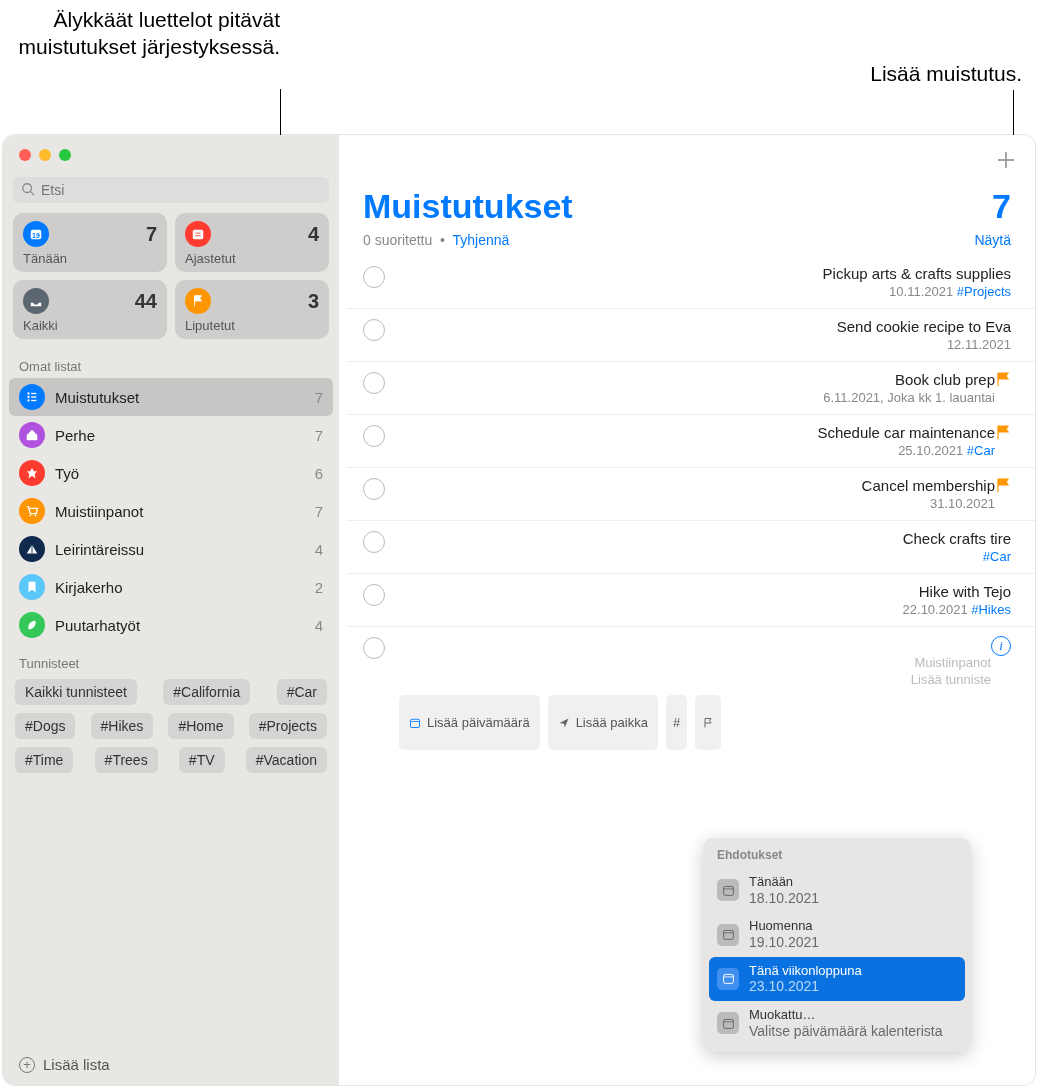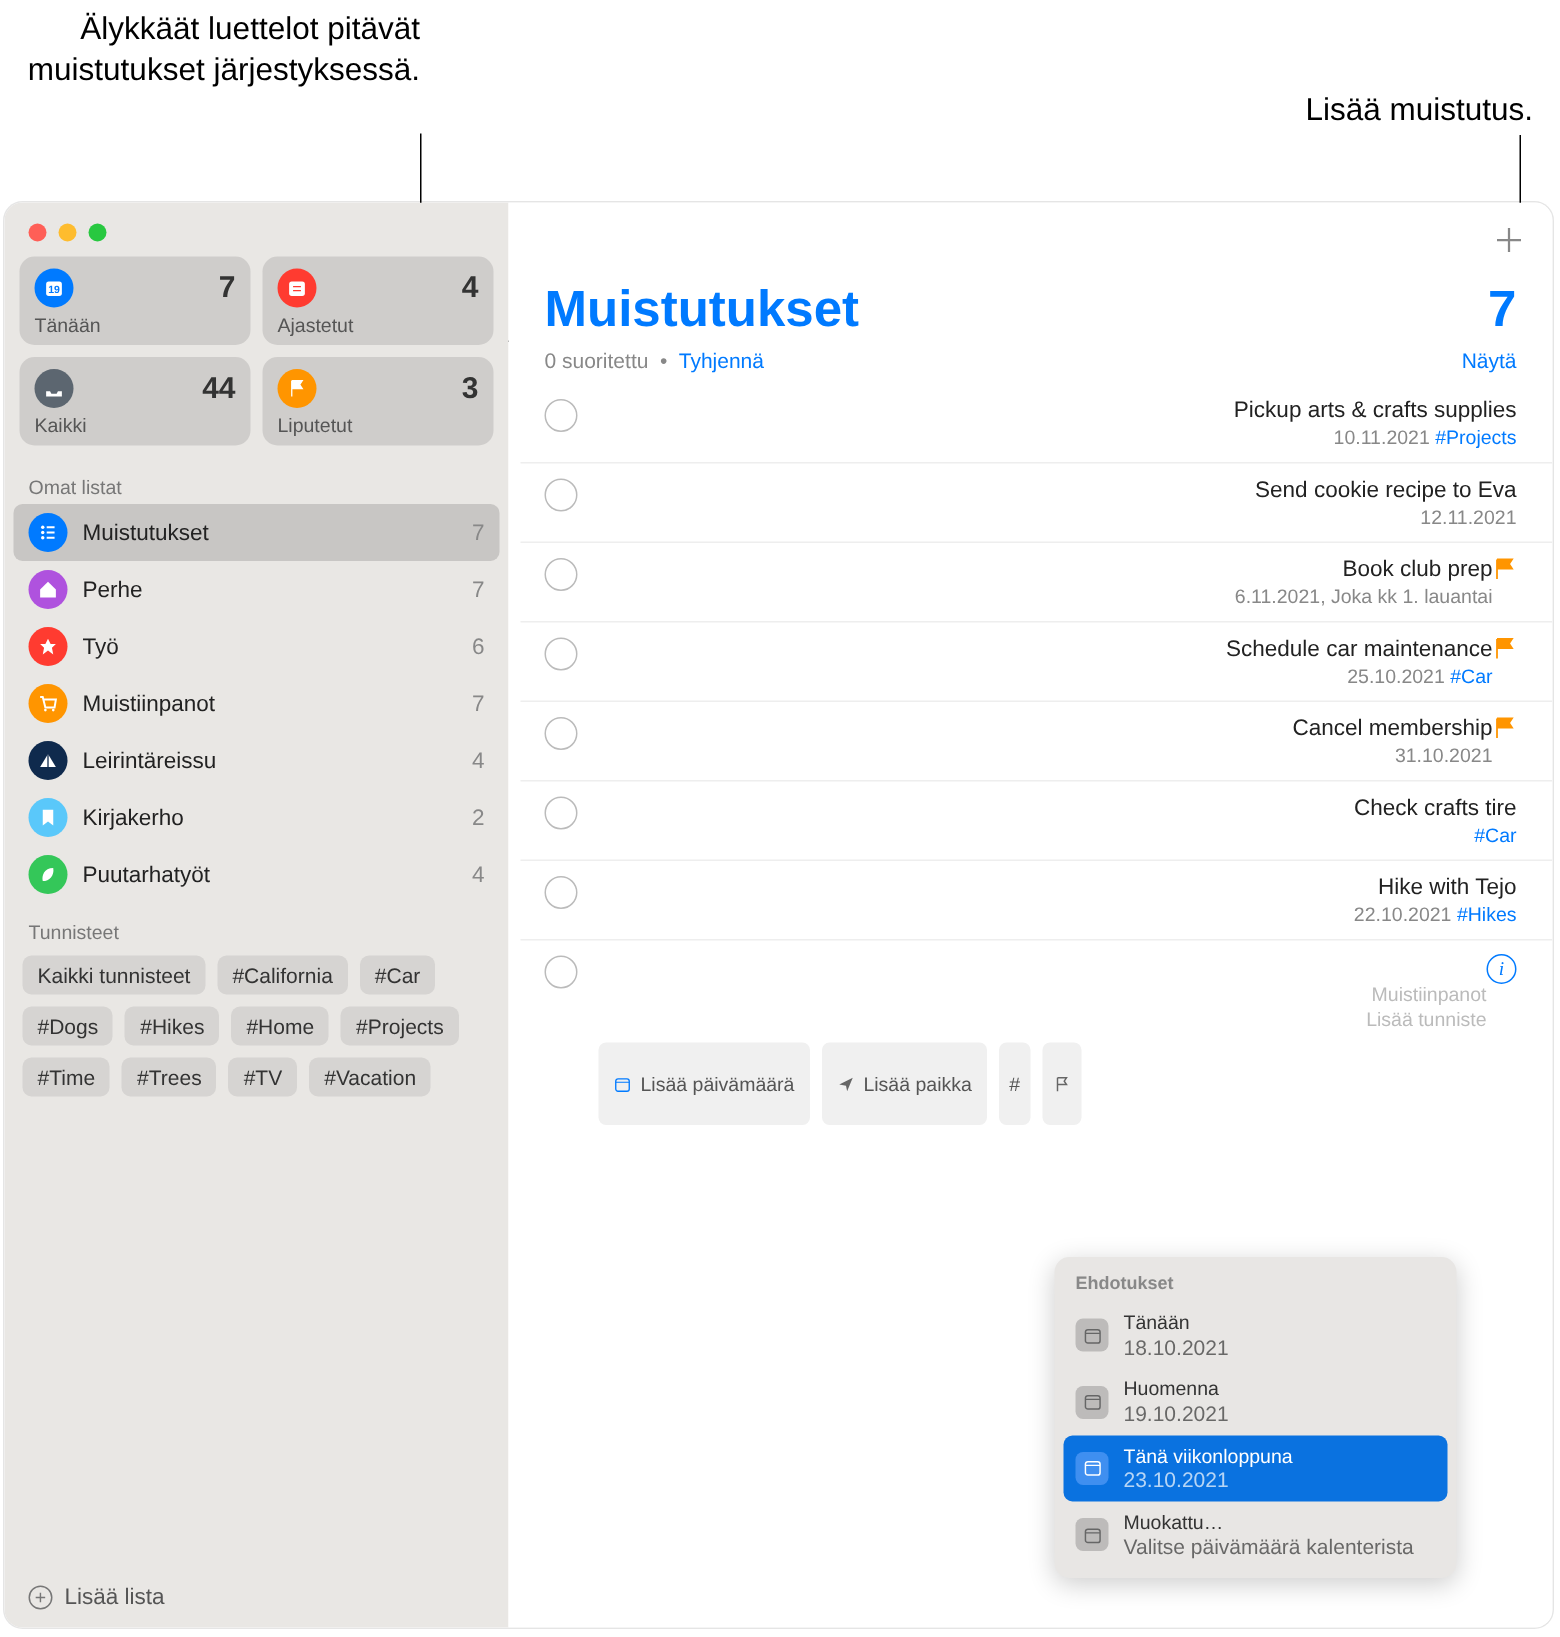--- a/index.html
+++ b/index.html
@@ -24,21 +24,21 @@
   .smart .picon { width:26px; height:26px; border-radius:50%; display:flex; align-items:center; justify-content:center; color:#fff; font-size:13px; font-weight:600;}
   .smart .cnt { font-size:20px; font-weight:700; color:#333; }
   .smart .lbl { font-size:13px; color:#555; margin-top:4px; }
   .section-h { font-size:13px; color:#777; padding:12px 16px 4px; }
   .lists { padding: 0 6px; }
   .list-item { display:flex; align-items:center; padding:6px 10px; border-radius:6px; cursor:pointer; }
   .list-item.selected { background:#c8c6c4; }
   .list-item .licon { width:26px; height:26px; border-radius:50%; margin-right:10px; display:flex; align-items:center; justify-content:center; color:#fff; font-size:13px;}
   .list-item .lname { flex:1; font-size:15px; color:#222; }
   .list-item .lcount { font-size:15px; color:#888; }
-  .tags { padding:4px 12px 8px; display:flex; flex-wrap:wrap; gap:8px; }
+  .tags { padding:4px 12px 8px; display:flex; flex-wrap:wrap; gap:8px;justify-content:space-between; }
   .tag { background:#d6d4d2; border-radius:6px; padding:5px 10px; font-size:14px; color:#333; cursor:pointer;}
   .addlist { margin-top:auto; padding:12px 16px; font-size:15px; color:#555; display:flex; align-items:center; gap:8px; cursor:pointer;}
   .addlist .plus-c { width:16px; height:16px; border:1.5px solid #777; border-radius:50%; display:flex; align-items:center; justify-content:center; font-size:13px; line-height:1; color:#777;}
   
   .main { flex:1; background:#fff; display:flex; flex-direction:column; padding:0 0 10px 0; position:relative; }
   .addbtn { position:absolute; top:14px; right:18px; font-size:24px; color:#888; font-weight:300; cursor:pointer;}
   .title-row { display:flex; justify-content:space-between; align-items:baseline; padding:52px 24px 0 24px;}
   .title-row h1 { color:#007aff; font-size:34px; font-weight:700; }
   .title-row .big { color:#007aff; font-size:34px; font-weight:700; }
   .subrow { display:flex; justify-content:space-between; padding:6px 24px 8px; font-size:14px;}
@@ -78,20 +78,29 @@
 <div class="leader" style="left:1013px; top:90px; width:1px; height:51px;"></div>
 
 <div class="window">
 
   <div class="sidebar">
     <div class="traffic">
       <div class="dot red"></div>
       <div class="dot yellow"></div>
       <div class="dot green"></div>
     </div>
+    <div class="search">
+      <span class="sicon">
+        <svg width="14" height="14" viewBox="0 0 16 16">
+            <circle cx="7" cy="7" r="5" fill="none" stroke="#888" stroke-width="1.5"></circle>
+            <line x1="11" y1="11" x2="15" y2="15" stroke="#888" stroke-width="1.5"></line>
+          </svg>
+      </span>
+      <input type="text" placeholder="Etsi" style="">
+    </div>
 
     <div class="smart-grid">
       <div class="smart">
         <div class="toprow">
           <div class="picon" style="background:#007aff">
             <svg width="14" height="14" viewBox="0 0 16 16">
                 <rect x="2" y="3" width="12" height="11" rx="2" fill="#fff"></rect>
                 <text x="8" y="12" font-size="8" text-anchor="middle" fill="#007aff" font-weight="700">19</text>
               </svg>
           </div>

